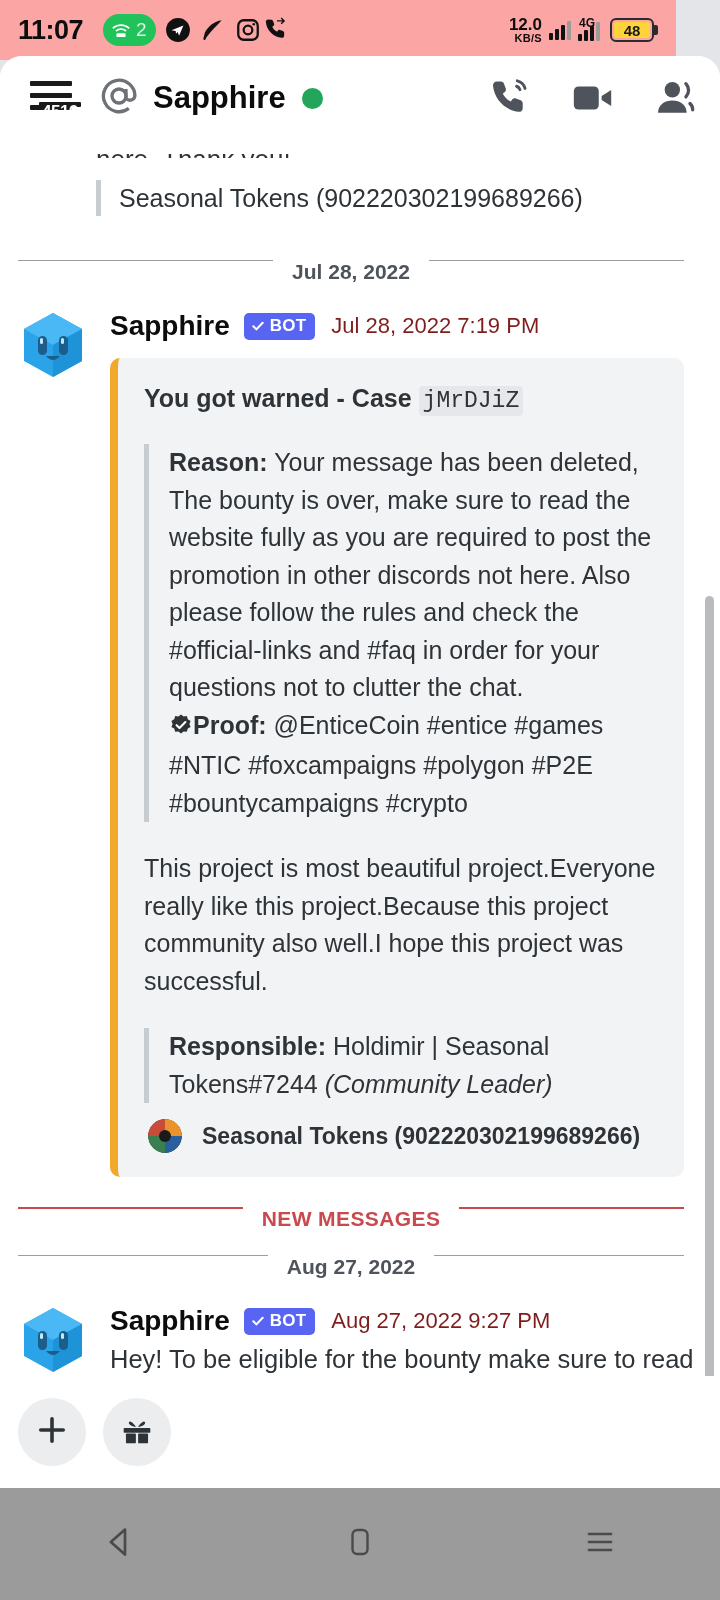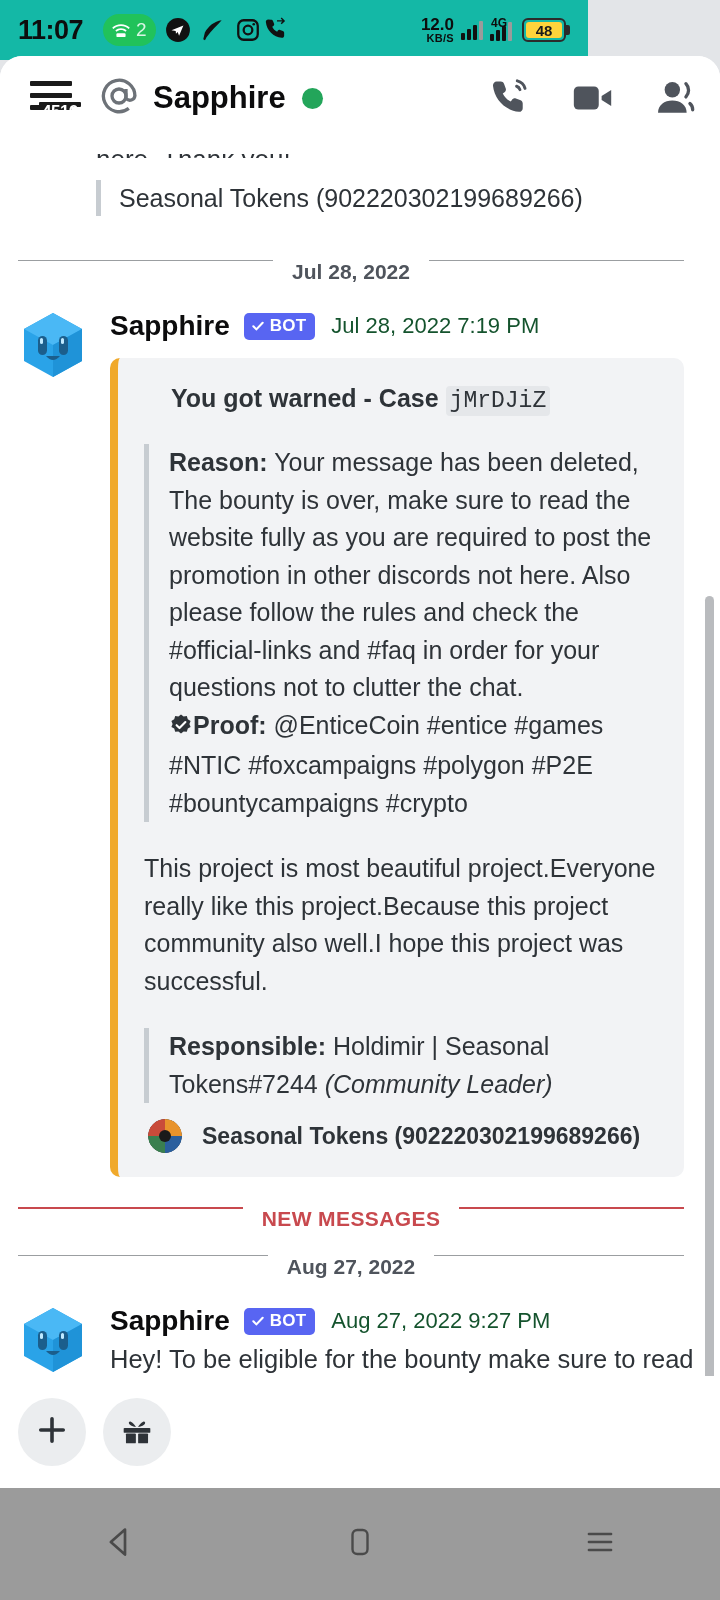--- a/index.html
+++ b/index.html
@@ -6,22 +6,22 @@
   html, body {
     width: 720px; height: 1600px;
     font-family: "Liberation Sans", sans-serif;
     background: #ffffff;
     overflow: hidden;
   }
   .phone { position: relative; width: 720px; height: 1600px; background:#e3e5e8; }
 
   
   .statusbar {
-    position:absolute; top:0; left:0; width:588px; height:60px;
-    background:#14b8a6; display:flex; align-items:center;
+    position:absolute; top:0; left:0; width:676px; height:60px;
+    background:#fca5a5; display:flex; align-items:center;
     padding: 0 18px; color:#0d0d0d;
   }
   .sb-time { font-size:27px; font-weight:600; letter-spacing:-0.5px; }
   .sb-left { display:flex; align-items:center; gap:9px; }
   .wifi-pill {
     display:flex; align-items:center; gap:4px;
     background:#21c25a; border-radius:16px; height:32px;
     padding:0 9px 0 7px; margin-left:11px;
   }
   .wifi-pill .cnt { color:#d9f5e3; font-size:19px; font-weight:500; }
@@ -104,30 +104,30 @@
   .msg { display:flex; margin:30px 0 0 0; padding-left:18px; }
   .avatar { width:70px; height:70px; border-radius:50%; flex:none; margin-right:22px; overflow:hidden;}
   .mbody { flex:1; min-width:0; }
   .mhead { display:flex; align-items:center; flex-wrap:wrap; gap:0; }
   .uname { font-size:28px; font-weight:700; color:#0c0c0d; }
   .bot-tag {
     background:#5865f2; color:#fff; font-size:17px; font-weight:700;
     border-radius:5px; padding:3px 9px 4px 7px; margin-left:14px;
     display:flex; align-items:center; gap:5px; letter-spacing:.2px;
   }
-  .ts { font-size:22px; color:#14532d; margin-left:16px; }
+  .ts { font-size:22px; color:#7f1d1d; margin-left:16px; }
   .mtext { font-size:25.5px; color:#2e3338; line-height:1.52; margin-top:3px; word-wrap:break-word;}
 
   
   .embed {
     margin:16px 18px 0 0; background:#f2f3f5; border-radius:10px;
     border-left:8px solid #f0a92b; padding:26px 26px 24px 26px;
     max-width:600px;
   }
-  .embed-title { font-size:25px; font-weight:700; color:#2e3338;margin-left:27px; }
+  .embed-title { font-size:25px; font-weight:700; color:#2e3338; }
   .embed-title .code {
     font-family:"Liberation Mono", monospace; font-weight:400; font-size:23px;
     background:#e5e7ea; border-radius:4px; padding:2px 4px;
   }
   .embed-quote {
     margin-top:30px; padding-left:20px; border-left:5px solid #c7ccd1;
     font-size:25px; color:#2e3338; line-height:1.5;
   }
   .embed-quote b { font-weight:700; }
   .embed-para { margin-top:28px; font-size:25px; color:#2e3338; line-height:1.5; }

